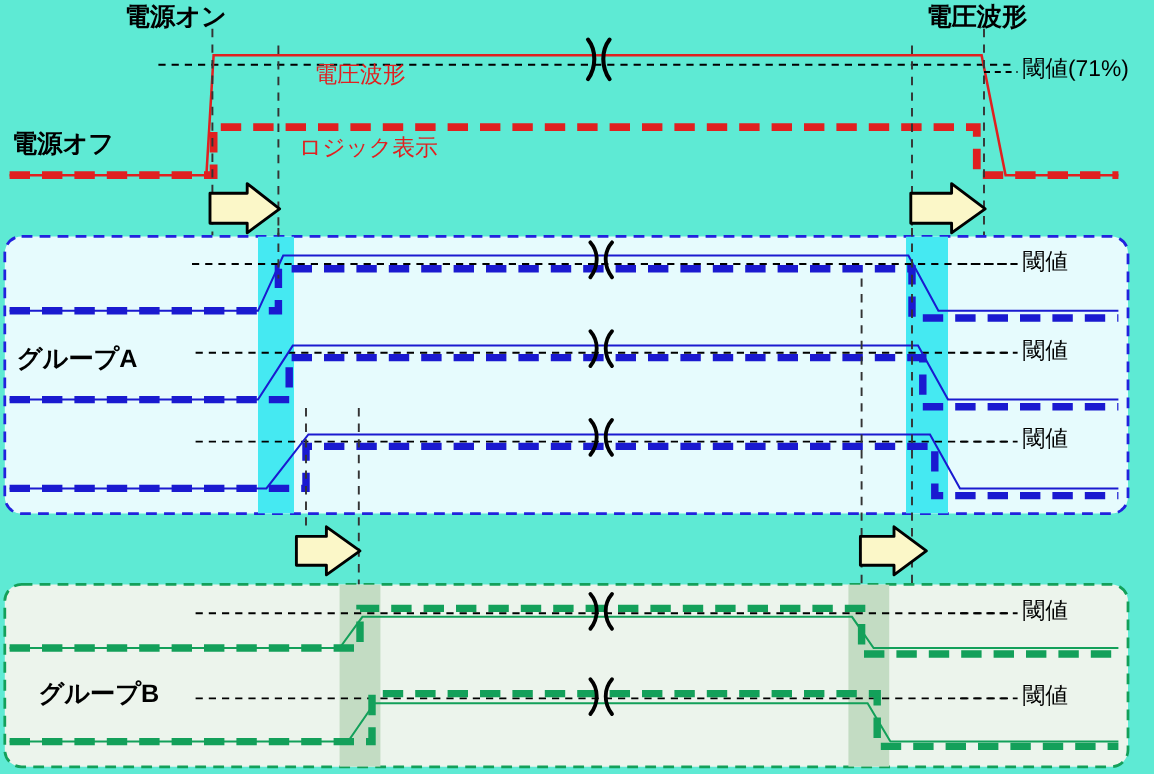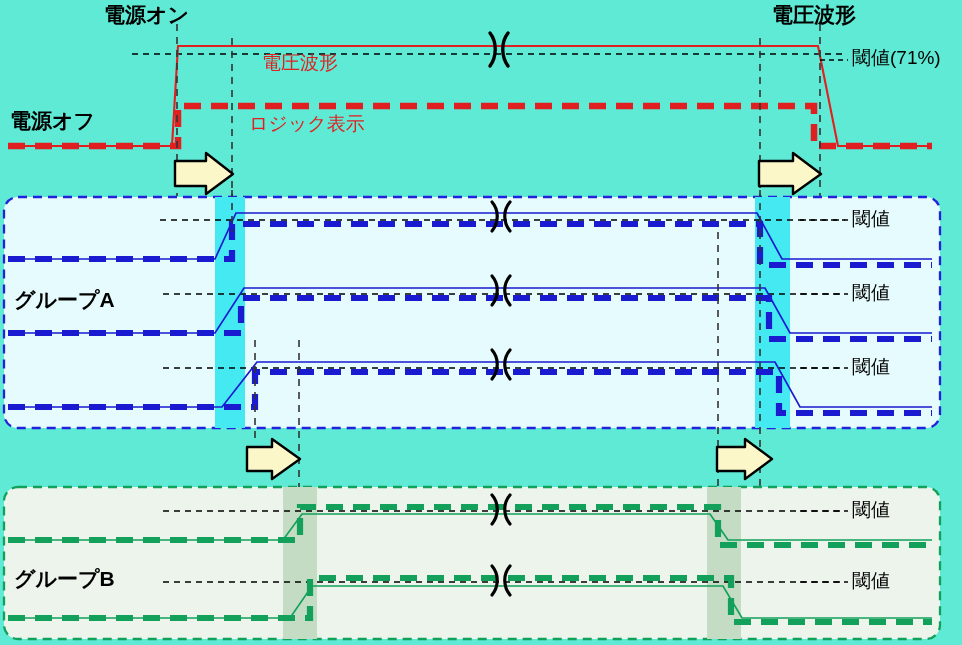--- a/index.html
+++ b/index.html
@@ -142,17 +142,17 @@
 <div class="lbl t-big" style="left:10px;top:110px;">電源オフ</div>
 <div class="lbl t-mid lbl-red" style="left:262px;top:53px;">電圧波形</div>
 <div class="lbl t-mid lbl-red" style="left:249px;top:114px;">ロジック表示</div>
 <div class="lbl t-mid" style="left:852px;top:48px;">閾値(71%)</div>
 
 <div class="lbl t-big" style="left:14px;top:289px;">グループA</div>
 <div class="lbl t-mid" style="left:852px;top:209px;">閾値</div>
 <div class="lbl t-mid" style="left:852px;top:283px;">閾値</div>
 <div class="lbl t-mid" style="left:852px;top:357px;">閾値</div>
 
-<div class="lbl t-big" style="left:14px;top:568px;">グループB</div>
+<div class="lbl t-big" style="left:32px;top:568px;">グループB</div>
 <div class="lbl t-mid" style="left:852px;top:500px;">閾値</div>
 <div class="lbl t-mid" style="left:852px;top:571px;">閾値</div>
 
 </div>
 
 </body></html>

